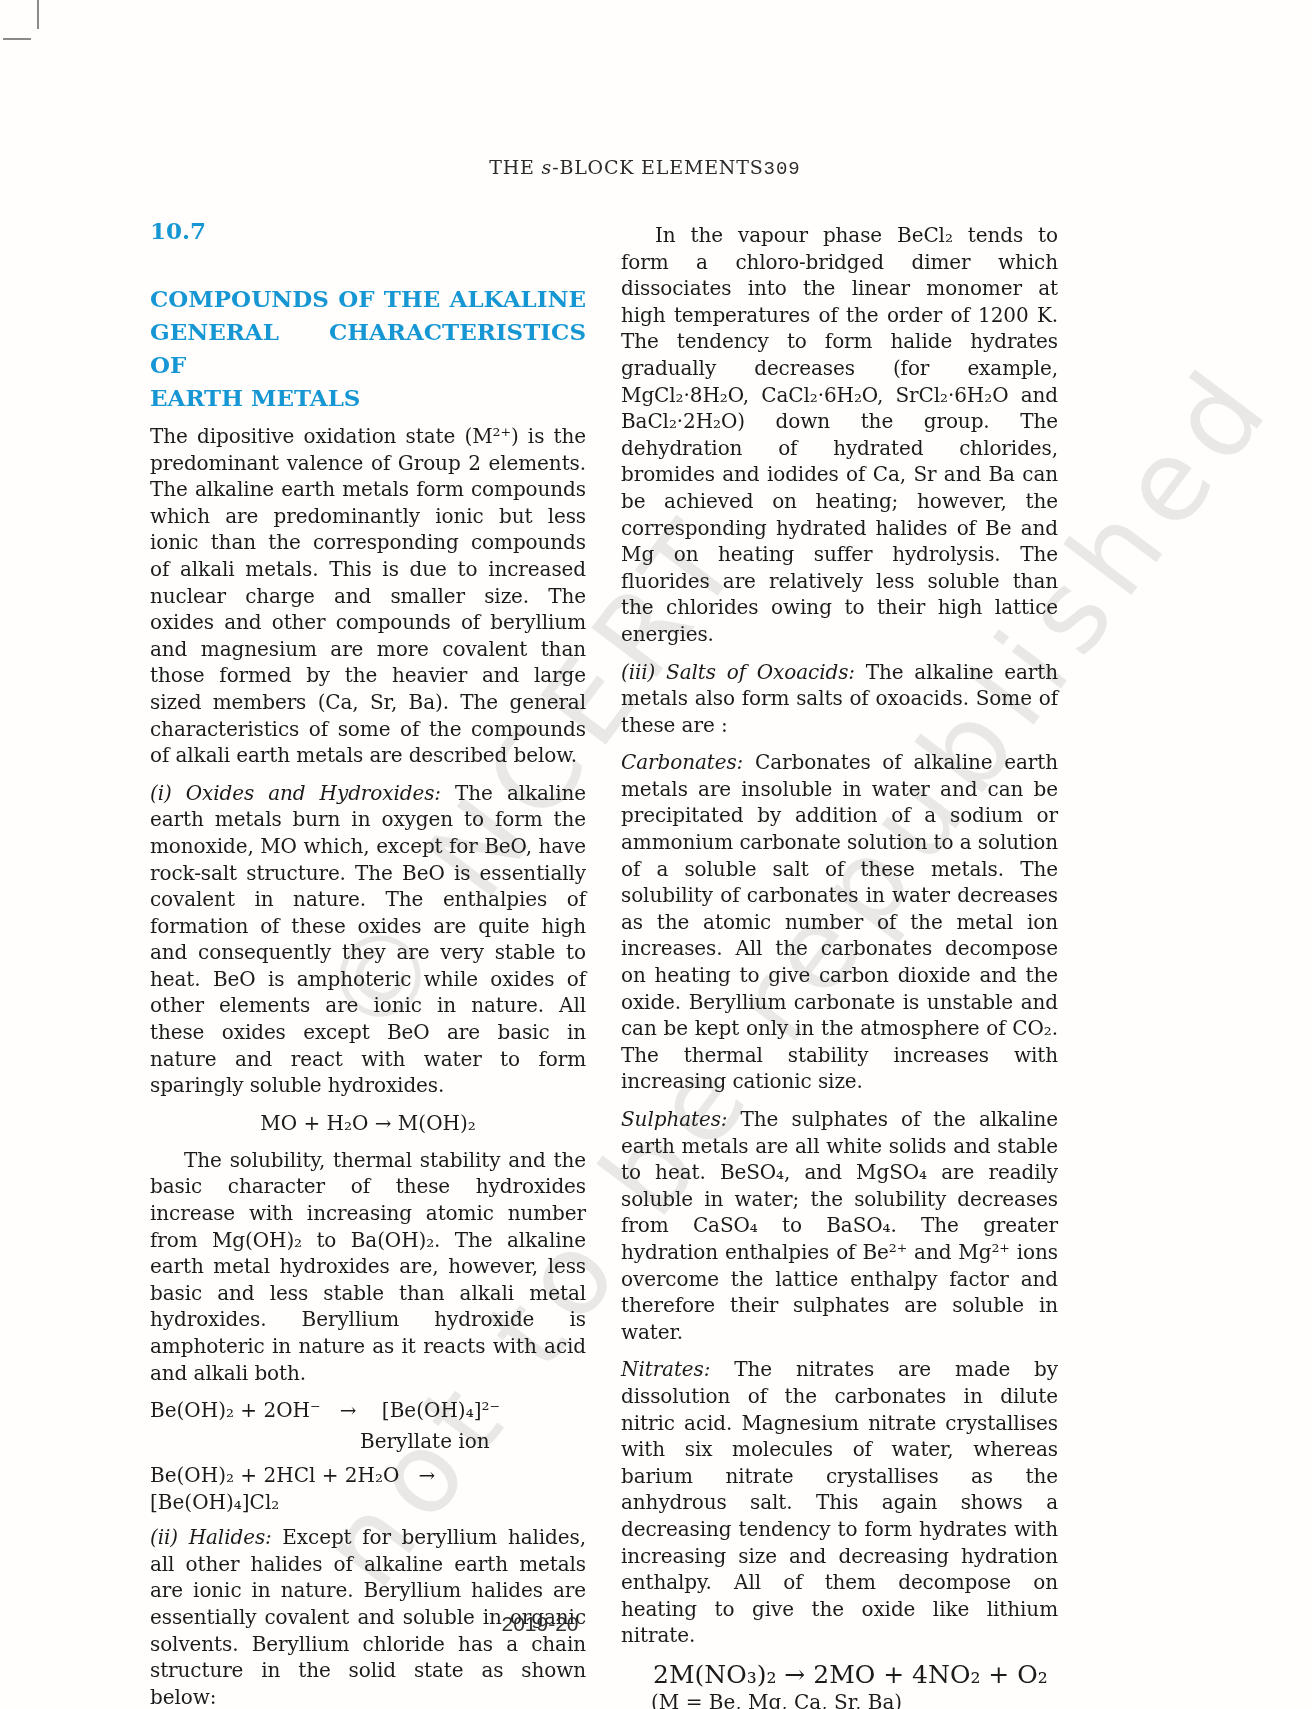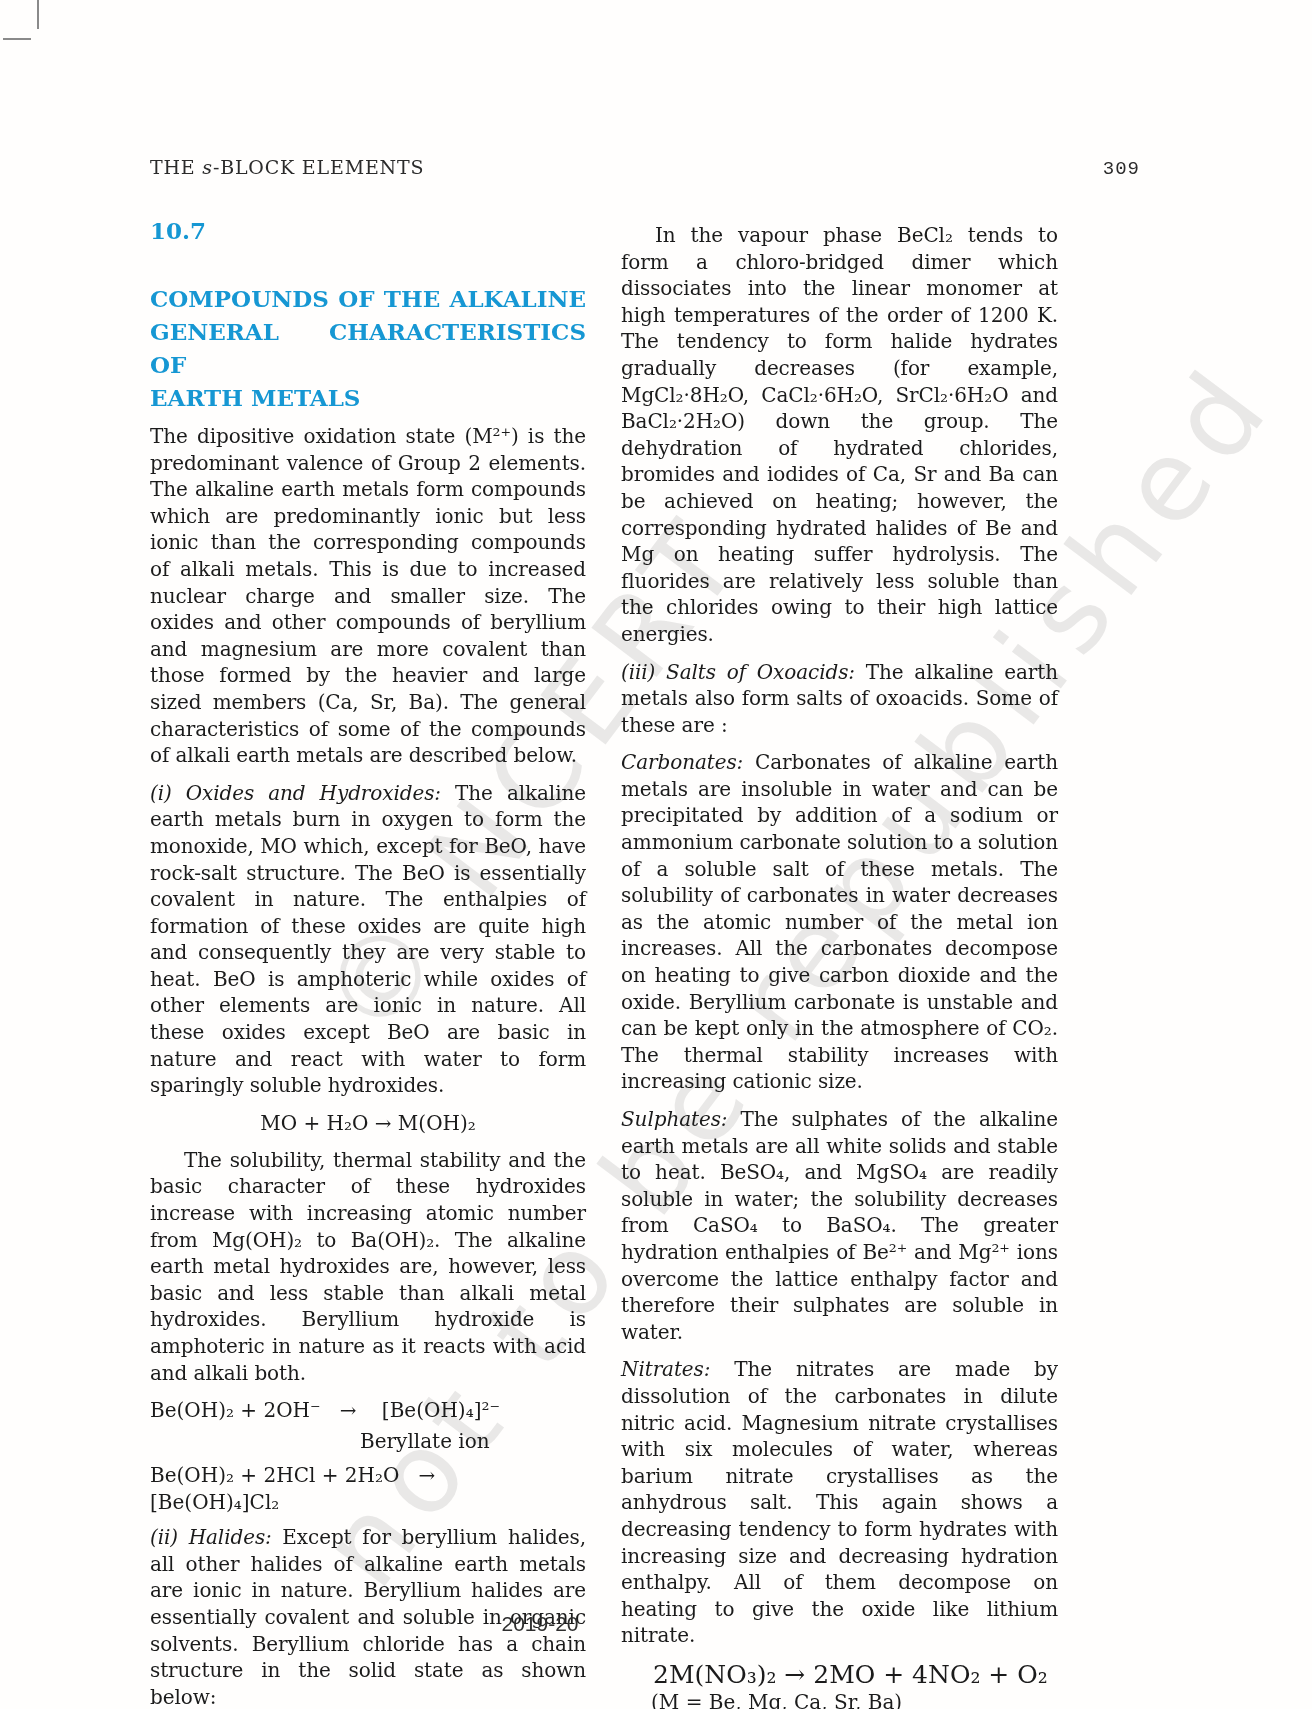--- a/index.html
+++ b/index.html
@@ -11,21 +11,21 @@
   .crop-h { position:absolute; left:3px; top:38px; width:28px; height:2px; background:#8a8a8a; }
 
   
   .watermark { position:absolute; left:-160px; top:545px; width:1650px;
                transform:rotate(-53deg); text-align:center;
                color:rgba(110,110,110,0.15); font-family:"DejaVu Sans", sans-serif;
                font-size:112px; letter-spacing:14px; line-height:330px; white-space:nowrap;
                z-index:0; pointer-events:none; }
 
   .header { position:absolute; left:150px; top:156px; width:990px; z-index:2;
-            display:flex; justify-content:space-between; align-items:baseline;
+            display:flex; justify-content:center; align-items:baseline;
             font-size:19px; letter-spacing:0.8px; color:#2b2b2b; }
   .header-title i { font-style:italic; }
   .page-number { letter-spacing:1px;font-family:Liberation Mono, monospace; }
 
   .col { position:absolute; z-index:1; }
   .col-left  { left:150px; top:214px; width:436px; }
   .col-right { left:621px; top:222px; width:437px; }
 
   .section-heading { display:flex; color:#1697d3; font-weight:bold;
                      font-size:23px; line-height:33px; margin-bottom:9px;flex-direction:column; }

